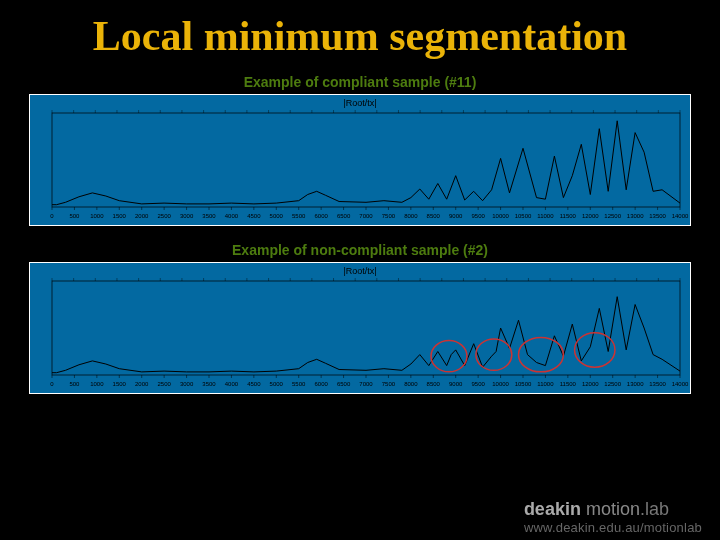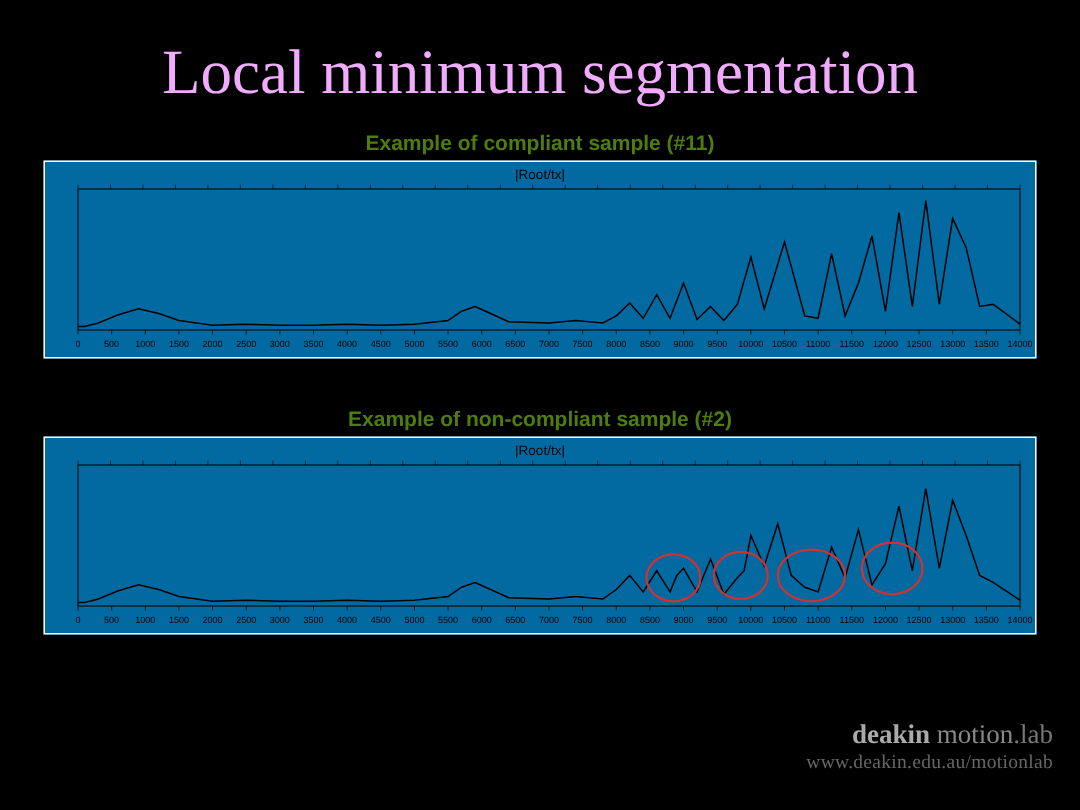--- a/index.html
+++ b/index.html
@@ -1,21 +1,21 @@
 <!DOCTYPE html>
 <html><head>
 <meta charset="utf-8">
 <style>
   html,body{margin:0;padding:0;width:720px;height:540px;background:#000;font-family:"Times New Roman",serif;overflow:hidden}
   .slide{position:relative;width:720px;height:540px;background:#000}
-  .title{color:#f0abfc;font-size:42px;text-align:center;padding-top:25px;padding-bottom:6px;font-weight:400}
+  .title{color:#eab308;font-size:42px;text-align:center;padding-top:12px;padding-bottom:6px;font-weight:700}
   .caption{color:#4d7c0f;font-family:"Segoe UI",Arial,sans-serif;font-size:14px;text-align:center;font-weight:600;margin:8px 0 4px 0}
   .chart-box{background:#0369a1;width:660px;height:130px;margin:0 auto;border:1px solid #fff;position:relative}
   svg{display:block}
-  .watermark{position:absolute;right:18px;bottom:24px;color:#888;font-family:Liberation Serif, serif;text-align:right;line-height:1.2}
+  .watermark{position:absolute;right:18px;bottom:4px;color:#888;font-family:Liberation Sans, sans-serif;text-align:left;line-height:1.2}
   .wm-main{font-size:18px;font-weight:300}
   .wm-main b{color:#aaa;font-weight:600}
   .wm-main .lab{color:#777}
   .wm-sub{font-size:13px;color:#666;letter-spacing:.2px}
 </style>
 </head>
 <body>
 
 <div class="slide">
   <div class="title">Local minimum segmentation</div>
@@ -110,21 +110,21 @@
         <line x1="541.7241379310344" y1="18" x2="541.7241379310344" y2="15" stroke="#000" stroke-width="0.4"></line>
         <line x1="563.3793103448276" y1="18" x2="563.3793103448276" y2="15" stroke="#000" stroke-width="0.4"></line>
         <line x1="585.0344827586207" y1="18" x2="585.0344827586207" y2="15" stroke="#000" stroke-width="0.4"></line>
         <line x1="606.6896551724137" y1="18" x2="606.6896551724137" y2="15" stroke="#000" stroke-width="0.4"></line>
         <line x1="628.344827586207" y1="18" x2="628.344827586207" y2="15" stroke="#000" stroke-width="0.4"></line>
         <line x1="650" y1="18" x2="650" y2="15" stroke="#000" stroke-width="0.4"></line>
         <path d="M22.0 109.7 L26.5 109.7 L35.5 107.3 L48.9 101.8 L62.4 97.9 L75.8 101.0 L89.3 105.7 L111.7 108.9 L134.1 108.1 L156.6 108.9 L179.0 108.9 L201.4 108.1 L223.9 108.9 L246.3 108.1 L268.7 105.7 L277.7 99.5 L286.7 96.3 L295.6 100.3 L309.1 106.5 L336.0 107.3 L353.9 105.7 L371.9 107.3 L380.9 102.6 L389.8 94.0 L398.8 104.2 L407.8 88.5 L416.7 104.2 L425.7 80.7 L434.7 105.0 L443.7 96.3 L452.6 105.7 L461.6 94.8 L470.6 63.4 L479.5 97.9 L493.0 53.3 L506.5 102.6 L515.4 104.2 L524.4 61.1 L533.4 102.6 L542.3 80.7 L551.3 49.3 L560.3 99.5 L569.3 33.7 L578.2 96.3 L587.2 25.8 L596.2 94.8 L605.1 37.6 L614.1 57.2 L623.1 96.3 L632.1 94.8 L650.0 108.1 " fill="none" stroke="#000" stroke-width="1"></path>
       </svg>
   </div>
 
-  <div class="caption" style="margin-top:32px">Example of non-compliant sample (#2)</div>
+  <div class="caption" style="margin-top:16px">Example of non-compliant sample (#2)</div>
   <div class="chart-box">
     <svg id="svg2" width="660" height="130">
         <rect x="22" y="18" width="628" height="94" fill="none" stroke="#000" stroke-width="0.7"></rect>
         <text x="330" y="11" text-anchor="middle" font-size="9" font-family="Arial" fill="#000">|Root/tx|</text>
         <line x1="22" y1="112" x2="22" y2="115" stroke="#000" stroke-width="0.5"></line>
         <text x="22" y="123" text-anchor="middle" font-size="6" font-family="Arial" fill="#000">0</text>
         <line x1="44.42857142857143" y1="112" x2="44.42857142857143" y2="115" stroke="#000" stroke-width="0.5"></line>
         <text x="44.42857142857143" y="123" text-anchor="middle" font-size="6" font-family="Arial" fill="#000">500</text>
         <line x1="66.85714285714286" y1="112" x2="66.85714285714286" y2="115" stroke="#000" stroke-width="0.5"></line>
         <text x="66.85714285714286" y="123" text-anchor="middle" font-size="6" font-family="Arial" fill="#000">1000</text>

